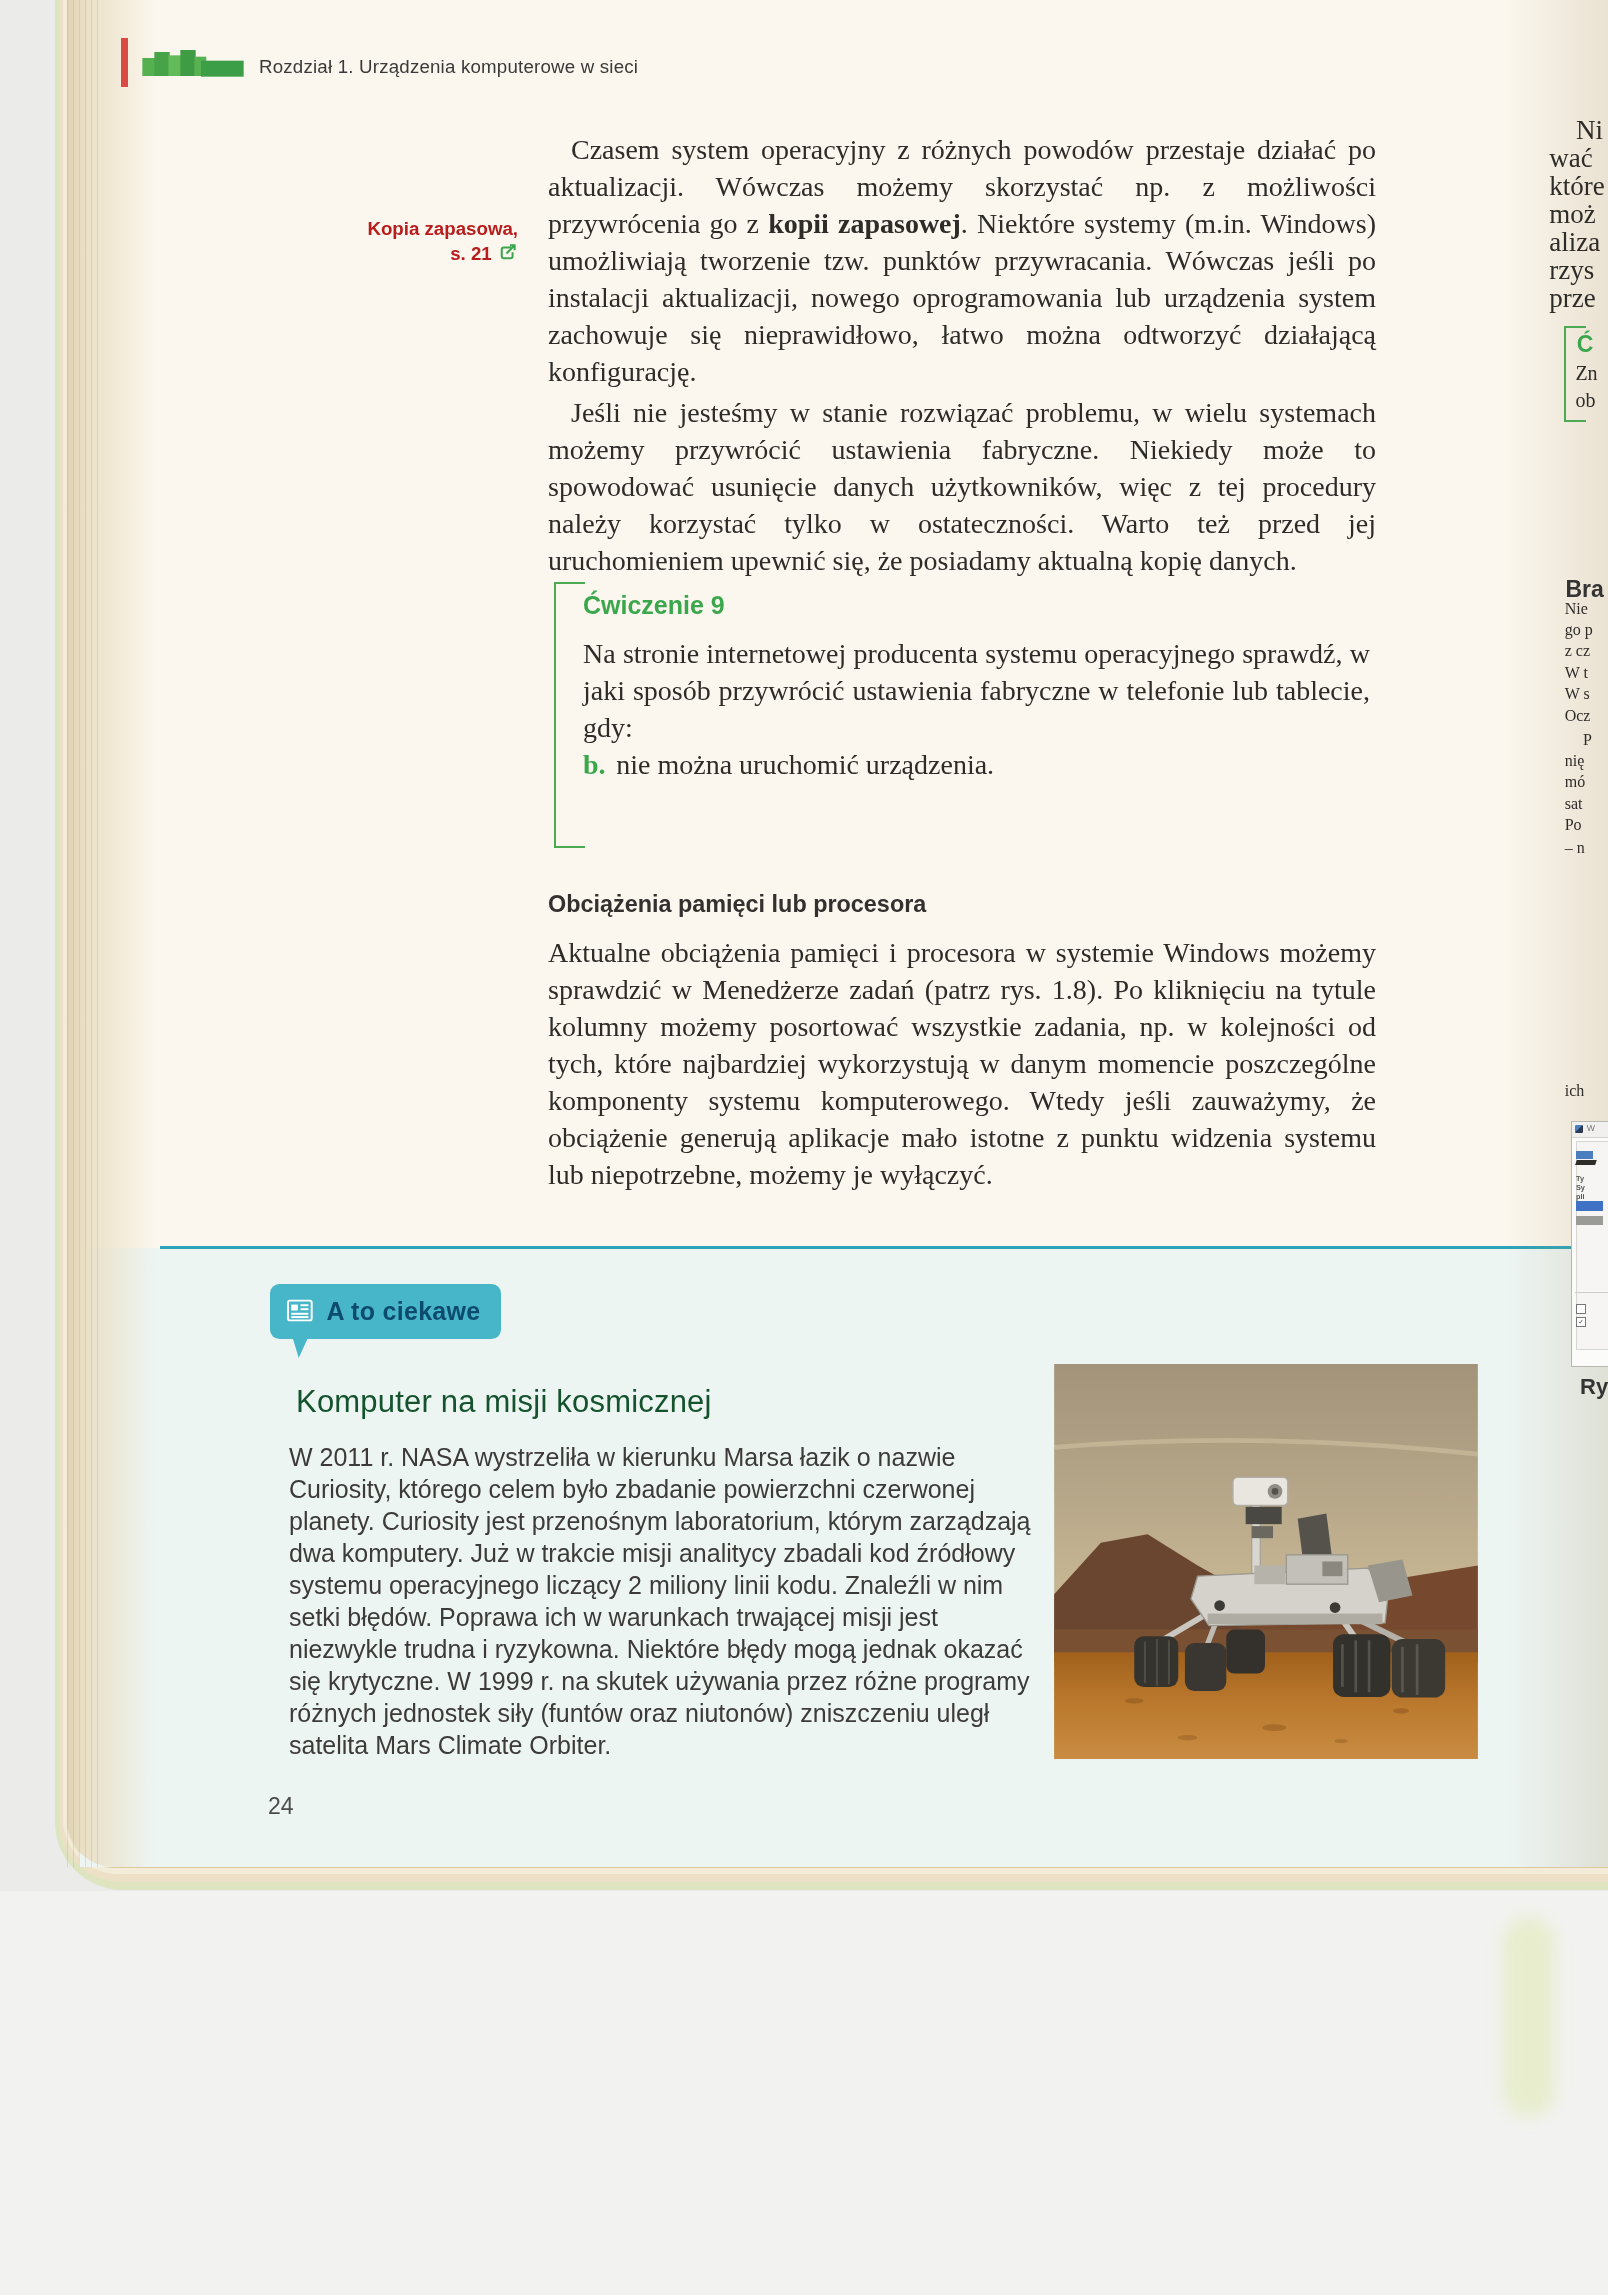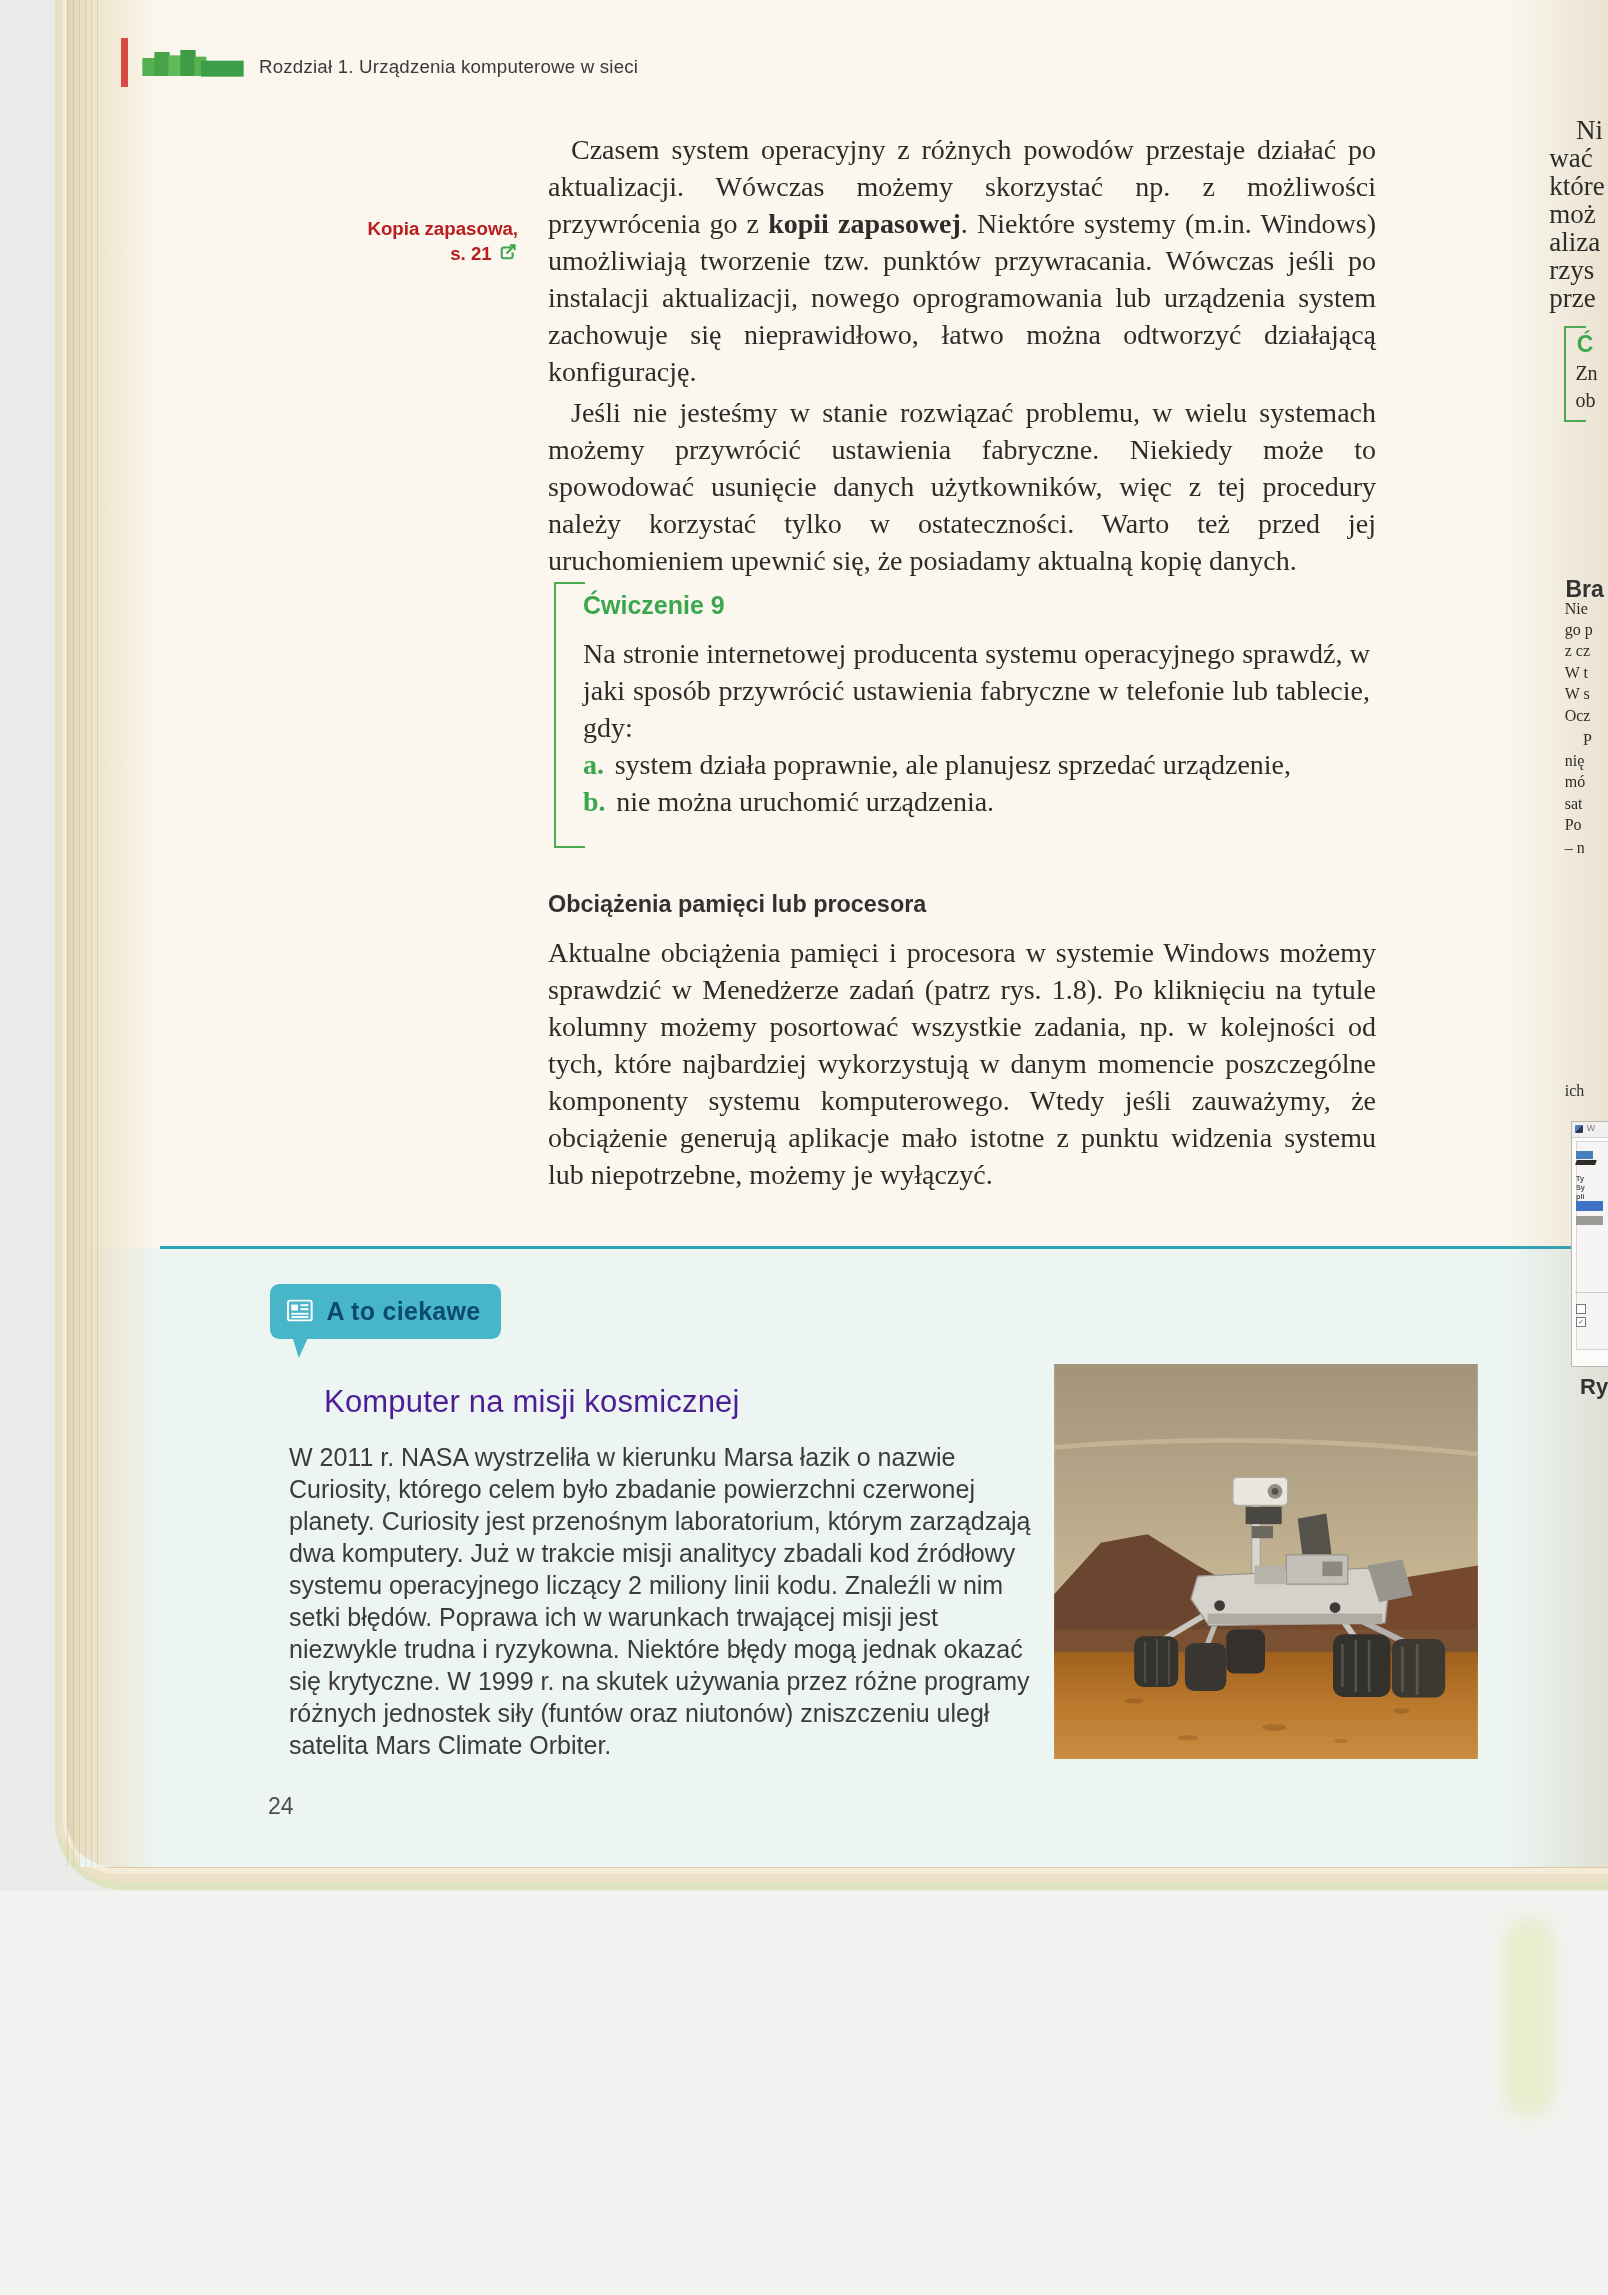--- a/index.html
+++ b/index.html
@@ -58,21 +58,21 @@
 
   .h2{position:absolute;left:548px;top:891px;font-size:23.4px;font-weight:700;color:#333030;}
 
   
   .badge{position:absolute;left:270px;top:1284px;height:55px;background:#47b6c9;border-radius:9.4px;
         display:flex;align-items:center;padding:0 20px 0 14.7px;}
   .badge-label{color:#0c4a6e;font-size:25px;font-weight:700;margin-left:10.7px;letter-spacing:0.3px;}
   .badge-tail{position:absolute;left:290px;top:1334px;width:0;height:0;
         border-left:10.7px solid transparent;border-right:8px solid transparent;
         border-top:24px solid #47b6c9;transform:rotate(6deg);}
-  .info-h{position:absolute;left:296px;top:1384px;font-size:31px;color:#4c1d95;letter-spacing:0.2px;margin-left:28px;}
+  .info-h{position:absolute;left:296px;top:1384px;font-size:31px;color:#14532d;letter-spacing:0.2px;}
   .info-body{position:absolute;left:289px;top:1441px;width:749px;font-size:25px;line-height:32px;
         color:#3d3b39;text-align:left;}
   .photo{position:absolute;left:1054px;top:1364px;width:424px;height:395px;}
   .pagenum{position:absolute;left:268px;top:1793px;font-size:23px;color:#4c4c4c;}
 
   
   .adj{position:absolute;left:1548px;top:0;width:61px;height:1602px;overflow:hidden;}
   .adj .ln{position:absolute;white-space:nowrap;font-family:"Liberation Serif","DejaVu Serif",serif;color:#2e2c29;}
   .adj .t{font-size:27px;left:1.3px;}
   .adj .m{font-size:16px;left:16.7px;}
@@ -142,21 +142,20 @@
   </div>
 
   <div class="serif indent p1"><span>Czasem system operacyjny z różnych powodów przestaje działać po aktualizacji. Wówczas możemy skorzystać np. z możliwości przywrócenia go z </span><strong>kopii zapasowej</strong><span>. Niektóre systemy (m.in. Windows) umożliwiają tworzenie tzw. punktów przywracania. Wówczas jeśli po instalacji aktualizacji, nowego oprogramowania lub urządzenia system zachowuje się nieprawidłowo, łatwo można odtworzyć działającą konfigurację.</span></div>
   <div class="serif indent p2">Jeśli nie jesteśmy w stanie rozwiązać problemu, w wielu systemach możemy przywrócić ustawienia fabryczne. Niekiedy może to spowodować usunięcie danych użytkowników, więc z tej procedury należy korzystać tylko w ostateczności. Warto też przed jej uruchomieniem upewnić się, że posiadamy aktualną kopię danych.</div>
 
   <div class="ex-box">
     <div class="hook-t"></div>
     <div class="hook-b"></div>
     <div class="ex-title">Ćwiczenie 9</div>
     <div class="ex-intro">Na stronie internetowej producenta systemu operacyjnego sprawdź, w jaki sposób przywrócić ustawienia fabryczne w telefonie lub tablecie, gdy:</div>
-    <div class="ex-item"><span class="mk">a.</span><span>system działa poprawnie, ale planujesz sprzedać urządzenie,</span></div>
     <div class="ex-item"><span class="mk">b.</span><span>nie można uruchomić urządzenia.</span></div>
   </div>
 
   <div class="h2">Obciążenia pamięci lub procesora</div>
   <div class="serif p3">Aktualne obciążenia pamięci i procesora w systemie Windows możemy sprawdzić w Menedżerze zadań (patrz rys. 1.8). Po kliknięciu na tytule kolumny możemy posortować wszystkie zadania, np. w kolejności od tych, które najbardziej wykorzystują w danym momencie poszczególne komponenty systemu komputerowego. Wtedy jeśli zauważymy, że obciążenie generują aplikacje mało istotne z punktu widzenia systemu lub niepotrzebne, możemy je wyłączyć.</div>
 
   <div class="badge">
     <span><svg width="31" height="25" viewBox="0 0 46 38">
           <rect x="4" y="4" width="36" height="30" rx="3" fill="none" stroke="#fff" stroke-width="3"></rect>
           <rect x="9" y="10" width="10" height="9" fill="#fff"></rect>

